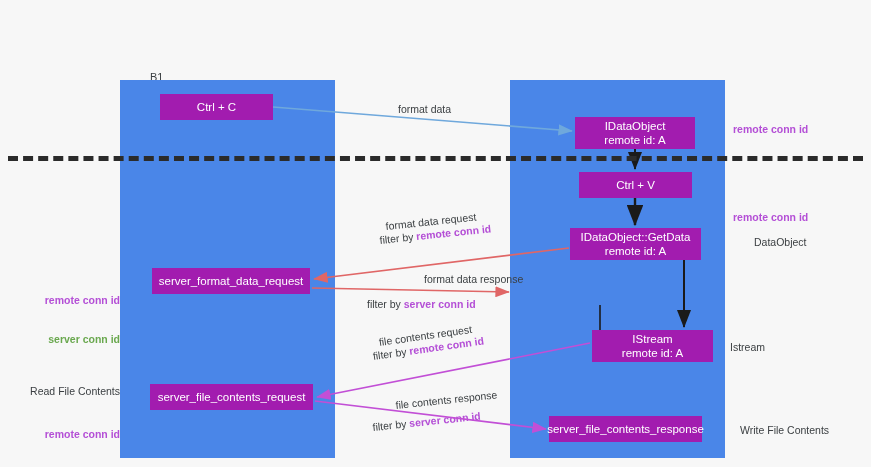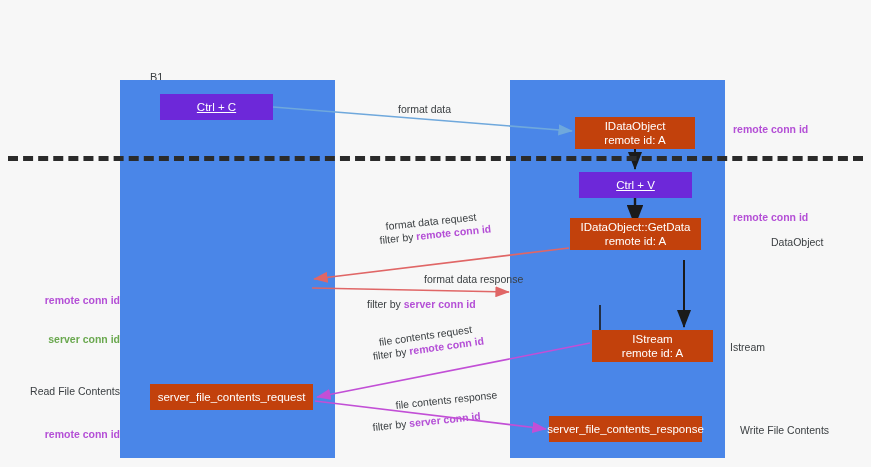--- a/index.html
+++ b/index.html
@@ -38,27 +38,27 @@
 
   
   .box{
     box-sizing:border-box;
     display:flex;flex-direction:column;
     align-items:center;justify-content:center;
     color:#ffffff;font-size:11.5px;line-height:14px;
     text-align:center;white-space:pre;
     z-index:4;
   }
-  .green{background:#6d28d9;text-decoration:underline;}
-  .orange{background:#c2410c;}
+  .green{background:#a21caf;}
+  .orange{background:#a21caf;}
 
   #box-ctrlc{left:160px;top:94px;width:113px;height:26px;}
   #box-idataobject{left:575px;top:117px;width:120px;height:32px;}
   #box-ctrlv{left:579px;top:172px;width:113px;height:26px;}
-  #box-getdata{left:570px;top:218px;width:131px;height:32px;}
+  #box-getdata{left:570px;top:228px;width:131px;height:32px;}
   #box-sfdreq{left:152px;top:268px;width:158px;height:26px;}
   #box-sfdresp{left:512px;top:279px;width:158px;height:26px;}
   #box-istream{left:592px;top:330px;width:121px;height:32px;}
   #box-sfcreq{left:150px;top:384px;width:163px;height:26px;text-align:right;}
   #box-sfcresp{left:549px;top:416px;width:153px;height:26px;}
 
   
   #divider{
     left:8px;top:156px;width:855px;height:0;
     border-top:5px dashed #2b2b2b;
@@ -66,21 +66,21 @@
   }
 
   
   .ann{font-size:10.5px;line-height:13px;white-space:pre;}
   .purple{color:#b44fd6;font-weight:bold;}
   .green-t{color:#6aa84f;font-weight:bold;}
   .plain{color:#3c4043;}
 
   #ann-r1{left:733px;top:123px;}
   #ann-r2{left:733px;top:211px;}
-  #ann-r3{left:747px;top:236px;padding-left:24px;}
+  #ann-r3{left:730px;top:236px;padding-left:24px;}
   #ann-r4{left:730px;top:341px;}
   #ann-r5{left:740px;top:424px;}
 
   #ann-l1{left:22px;top:268px;text-align:right;width:98px;}
   #ann-l2{left:28px;top:385px;text-align:right;width:92px;}
   #ann-l3{left:22px;top:402px;text-align:right;width:98px;}
 
   
   .elab{font-size:10.5px;line-height:13px;white-space:pre;color:#3c4043;}
   #elab-formatlist{left:398px;top:103px;}
@@ -145,20 +145,21 @@
 
     <path d="M315,401 L546,429" stroke="#c24fd6" stroke-width="1.6" fill="none" marker-end="url(#ah-mag)"></path>
   </svg>
 
   <div class="abs box green" id="box-ctrlc">Ctrl + C</div>
   <div class="abs box orange" id="box-idataobject">IDataObject
 remote id: A</div>
   <div class="abs box green" id="box-ctrlv">Ctrl + V</div>
   <div class="abs box orange" id="box-getdata">IDataObject::GetData
 remote id: A</div>
+  <div class="abs box orange" id="box-sfdreq">server_format_data_request</div>
   <div class="abs box orange" id="box-istream">IStream
 remote id: A</div>
   <div class="abs box orange" id="box-sfcreq">server_file_contents_request</div>
   <div class="abs box orange" id="box-sfcresp">server_file_contents_response</div>
 
   <div class="abs" id="divider"></div>
 
   <div class="abs elab" id="elab-formatlist">format data</div>
 
   <div class="abs elab" id="elab-fdreq">format data request</div>

